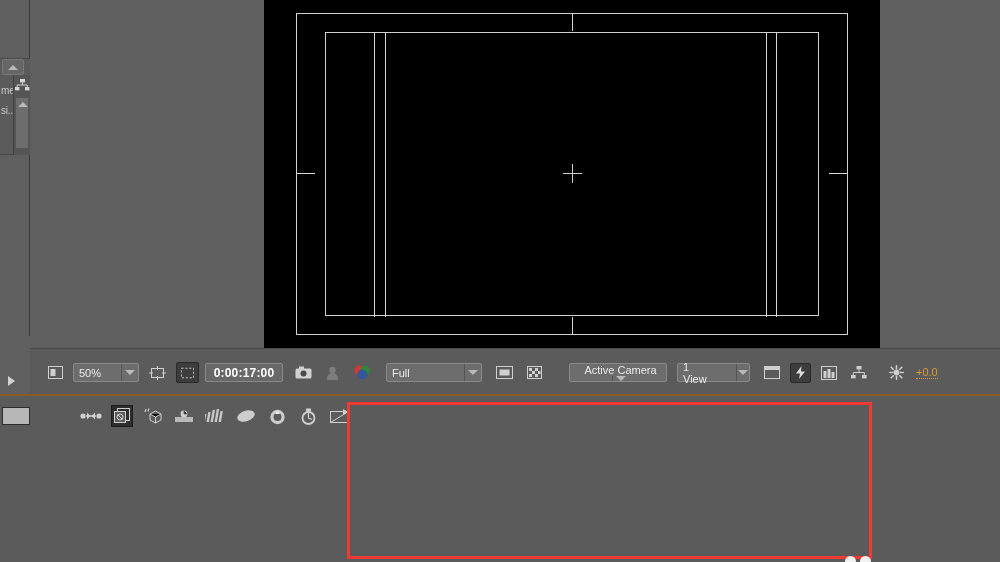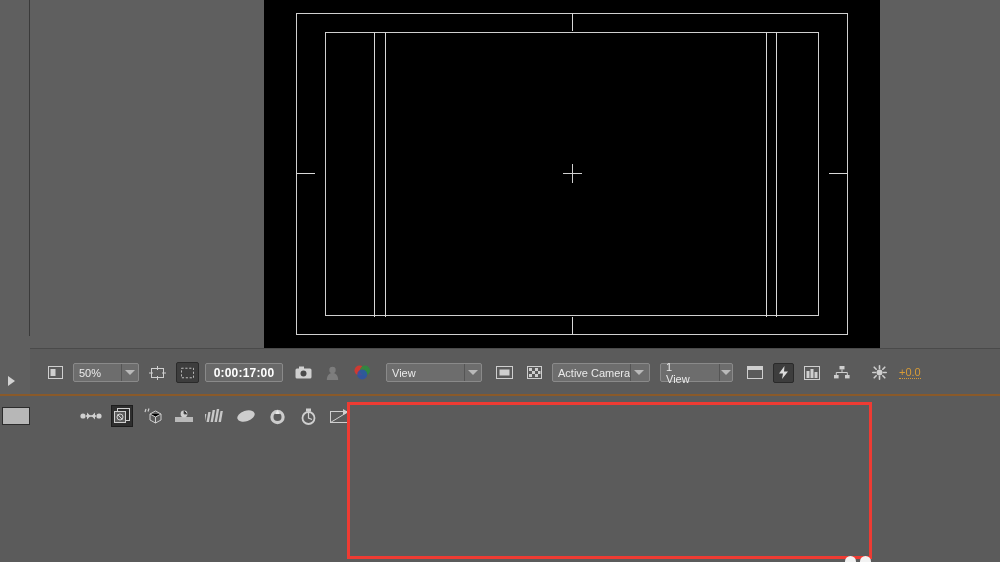--- a/index.html
+++ b/index.html
@@ -111,20 +111,38 @@
     border:3px solid #ee3b33; pointer-events:none;
   }
   .dot { position:absolute; width:11px; height:11px; border-radius:50%; background:#f2f2f2; }
 </style>
 </head>
 <body>
 
 <div id="app">
 
   <div class="left-strip">
+    <div class="left-panel-box">
+      <div class="lp-collapse">
+        <span class="tri-up"></span>
+      </div>
+      <span class="lp-text" style="top:26px;">me</span>
+      <span class="lp-text" style="top:46px;">si..</span>
+      <div class="lp-icon-col">
+        <svg width="15" height="13" viewBox="0 0 15 13" style="position:absolute;left:1px;top:4px;">
+          <rect x="5" y="0" width="5" height="3.4" fill="#d5d5d5"></rect>
+          <rect x="0" y="8" width="4.4" height="3.4" fill="#d5d5d5"></rect>
+          <rect x="10" y="8" width="4.4" height="3.4" fill="#d5d5d5"></rect>
+          <path d="M7.5 3.4 L7.5 6 M2.2 8 L2.2 6 L12.2 6 L12.2 8" stroke="#d5d5d5" fill="none" stroke-width="1"></path>
+        </svg>
+        <div class="scroll-thumb" style="left:1px;top:22px;width:14px;height:52px;">
+          <span class="tri-up" style="position:absolute;left:2px;top:4px;"></span>
+        </div>
+      </div>
+    </div>
     <div class="left-strip-bottom"></div>
     <div class="arrow-btn">
       <span class="tri-right"></span>
     </div>
   </div>
 
   <div class="comp-area">
     <div class="comp-canvas">
 
       <div class="guide-rect" style="left:32px; top:13px; width:552px; height:322px;"></div>
@@ -197,21 +215,21 @@
 
       <div class="tb-btn flat">
         <svg width="19" height="15" viewBox="0 0 19 15">
           <circle cx="6.5" cy="5.5" r="5" fill="#cf3a32"></circle>
           <circle cx="12" cy="5.5" r="5" fill="#2e8a3e" fill-opacity="0.9"></circle>
           <circle cx="9.2" cy="9.5" r="5" fill="#2b54a8" fill-opacity="0.85"></circle>
         </svg>
       </div>
 
       <div class="tb-field" style="width:96px;justify-content:space-between;padding-right:0;margin-left:4px;">
-        <span>View</span>
+        <span>Full</span>
         <span class="sel-arrow">
             <span class="tri-down"></span>
           </span>
       </div>
 
       <div class="tb-btn flat" style="margin-left:4px;">
         <svg width="17" height="13" viewBox="0 0 17 13">
           <rect x="0.5" y="0.5" width="16" height="12" fill="none" stroke="#cfcfcf"></rect>
           <rect x="3.5" y="3.5" width="10" height="6" fill="#cfcfcf"></rect>
         </svg>
@@ -224,21 +242,21 @@
             <rect x="2" y="2" width="3" height="3"></rect>
               <rect x="8" y="2" width="3" height="3"></rect>
             <rect x="5" y="5" width="3" height="3"></rect>
               <rect x="11" y="5" width="2.5" height="3"></rect>
             <rect x="2" y="8" width="3" height="3"></rect>
               <rect x="8" y="8" width="3" height="3"></rect>
           </g>
         </svg>
       </div>
 
-      <div class="tb-field" style="width:98px;justify-content:flex-start;padding-right:0;margin-left:0;">
+      <div class="tb-field" style="width:98px;justify-content:flex-end;padding-right:0;margin-left:17px;flex-direction:column;">
         <span>Active Camera</span>
         <span class="sel-arrow">
             <span class="tri-down"></span>
           </span>
       </div>
 
       <div class="tb-field" style="width:73px;justify-content:space-between;padding-right:0;margin-left:4px;gap:29px;">
         <span>1 View</span>
         <span class="sel-arrow">
             <span class="tri-down"></span>

